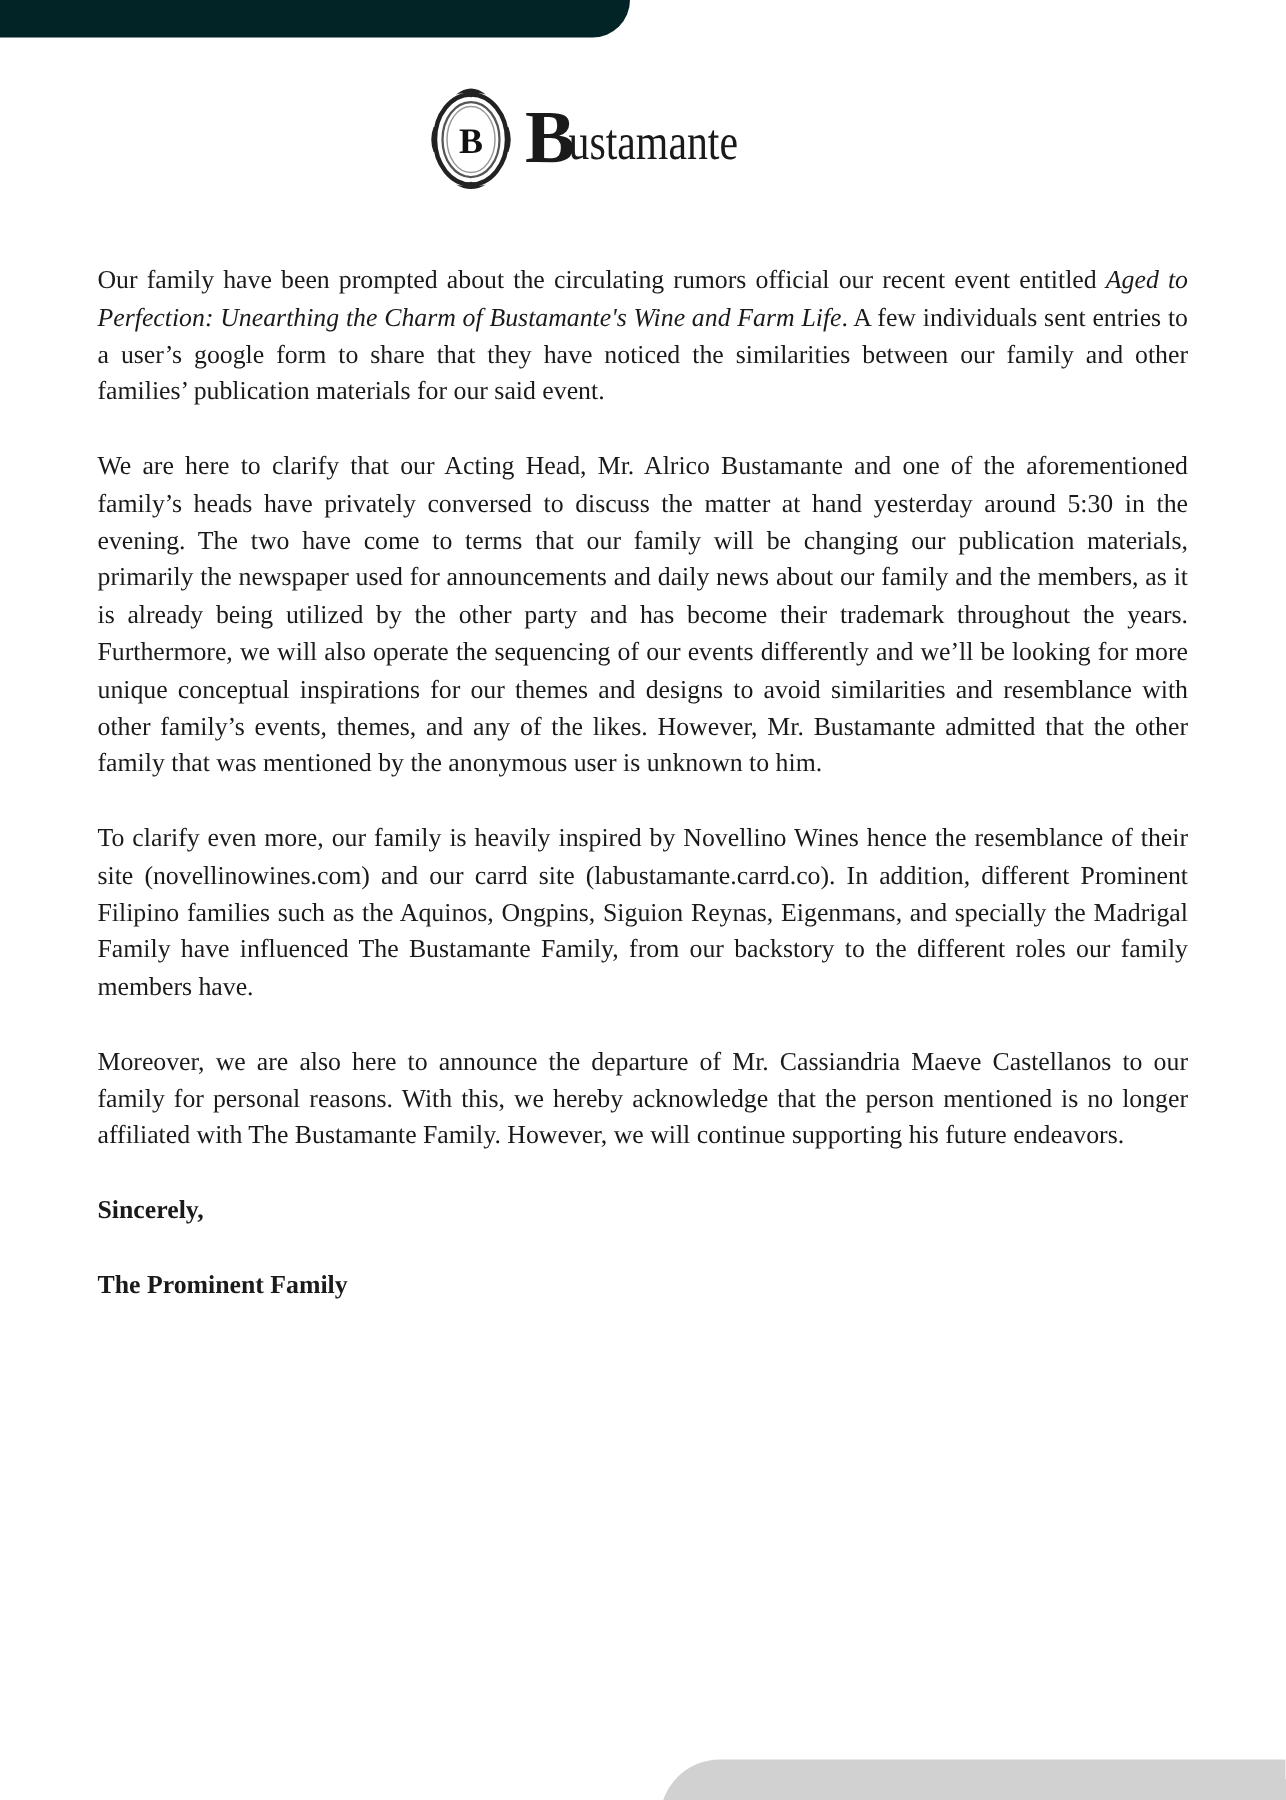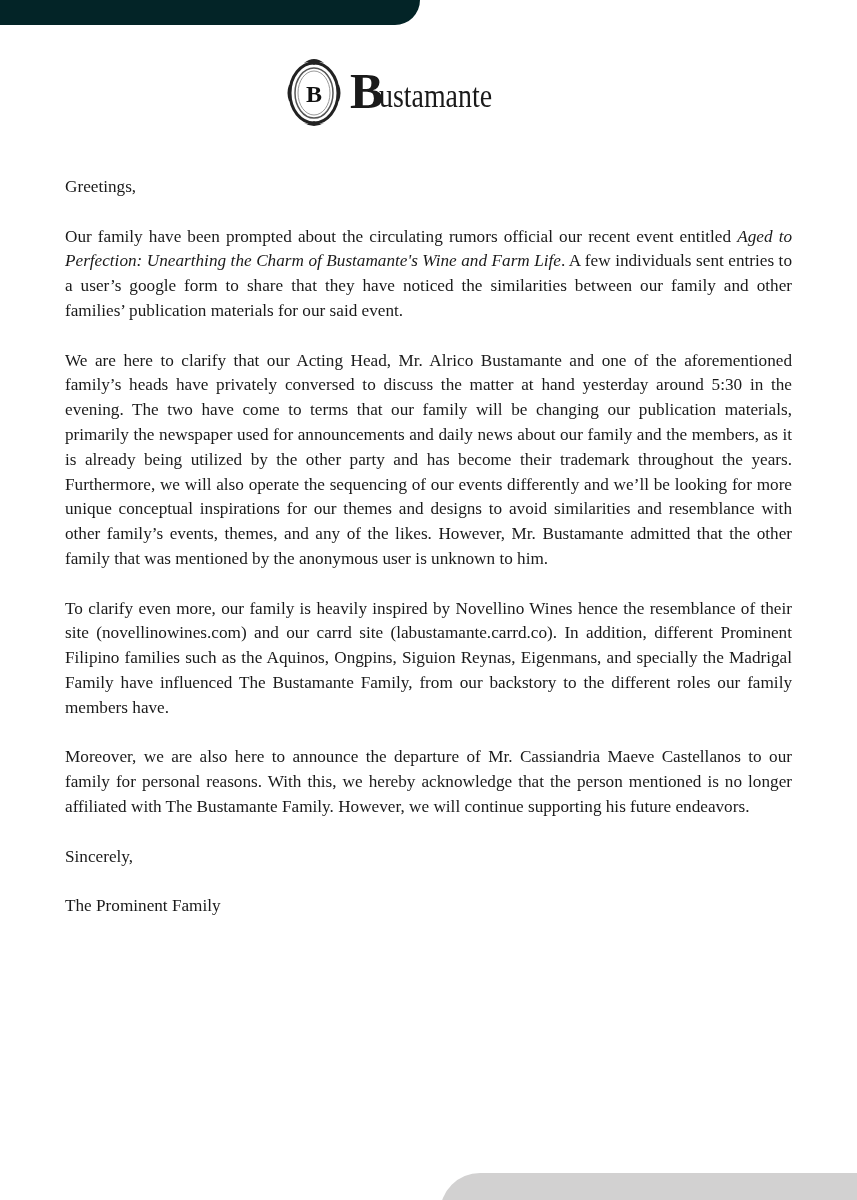--- a/index.html
+++ b/index.html
@@ -8,21 +8,21 @@
   .bottom-band { position:absolute; left:440px; top:1173px; width:430px; height:40px; background:#d2d1d1; border-top-left-radius:60px; }
   .logo { position:absolute; left:286px; top:56px; height:70px; display:flex; align-items:center; gap:8px; }
   .crest { width:56px; height:72px; }
   .wordmark { display:flex; align-items:flex-end; font-family:"Liberation Serif", serif; }
   .wm-b { font-size:50px; line-height:50px; font-weight:bold; letter-spacing:-2px; }
   .wm-rest { font-size:34px; line-height:40px; transform:scaleX(0.82); transform-origin:left bottom; display:inline-block; margin-left:-2px; }
   .letter { position:absolute; left:65px; top:175px; width:727px; font-size:17.2px; line-height:24.8px; }
   .letter p { margin:0 0 24.8px 0; text-align:justify; }
   .letter p.greeting { margin-bottom:24.8px; }
   .letter em { font-style:italic; }
-  .closing { margin:0; }
+  .closing { margin:0;font-weight:bold; }
 </style>
 </head>
 <body>
 
 <div class="top-band"></div>
 
 <div class="logo">
   <svg class="crest" viewBox="0 0 56 72">
     <ellipse cx="28" cy="38" rx="24" ry="30" fill="none" stroke="#222" stroke-width="3"></ellipse>
     <ellipse cx="28" cy="38" rx="19" ry="25" fill="none" stroke="#555" stroke-width="1.5"></ellipse>
@@ -33,21 +33,20 @@
     <path d="M52 30 Q55 38 52 46" fill="none" stroke="#222" stroke-width="2"></path>
     <text x="28" y="47" text-anchor="middle" font-family="Liberation Serif, serif" font-size="24" font-weight="bold" fill="#111">B</text>
   </svg>
   <div class="wordmark">
     <span class="wm-b">B</span>
       <span class="wm-rest">ustamante</span>
   </div>
 </div>
 
 <div class="letter">
-  <p class="greeting">Greetings,</p>
   <p><span>Our family have been prompted about the circulating rumors official our recent event entitled </span><em>Aged to Perfection: Unearthing the Charm of Bustamante's Wine and Farm Life</em><span>. A few individuals sent entries to a user’s google form to share that they have noticed the similarities between our family and other families’ publication materials for our said event.</span></p>
   <p>We are here to clarify that our Acting Head, Mr. Alrico Bustamante and one of the aforementioned family’s heads have privately conversed to discuss the matter at hand yesterday around 5:30 in the evening. The two have come to terms that our family will be changing our publication materials, primarily the newspaper used for announcements and daily news about our family and the members, as it is already being utilized by the other party and has become their trademark throughout the years. Furthermore, we will also operate the sequencing of our events differently and we’ll be looking for more unique conceptual inspirations for our themes and designs to avoid similarities and resemblance with other family’s events, themes, and any of the likes. However, Mr. Bustamante admitted that the other family that was mentioned by the anonymous user is unknown to him.</p>
   <p>To clarify even more, our family is heavily inspired by Novellino Wines hence the resemblance of their site (novellinowines.com) and our carrd site (labustamante.carrd.co). In addition, different Prominent Filipino families such as the Aquinos, Ongpins, Siguion Reynas, Eigenmans, and specially the Madrigal Family have influenced The Bustamante Family, from our backstory to the different roles our family members have.</p>
   <p>Moreover, we are also here to announce the departure of Mr. Cassiandria Maeve Castellanos to our family for personal reasons. With this, we hereby acknowledge that the person mentioned is no longer affiliated with The Bustamante Family. However, we will continue supporting his future endeavors.</p>
   <p class="closing">Sincerely,</p>
   <p class="closing">The Prominent Family</p>
 </div>
 
 <div class="bottom-band"></div>
 

